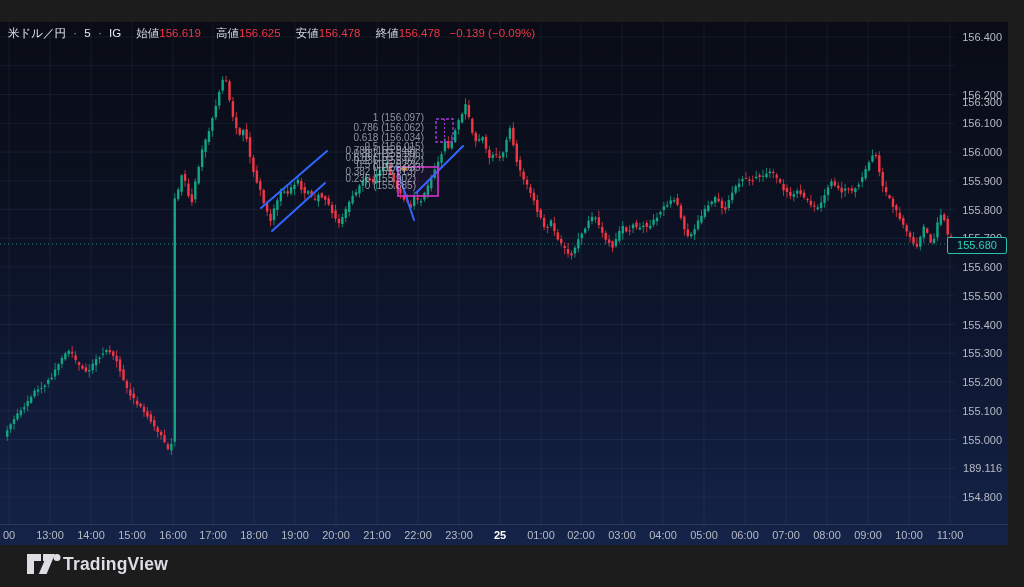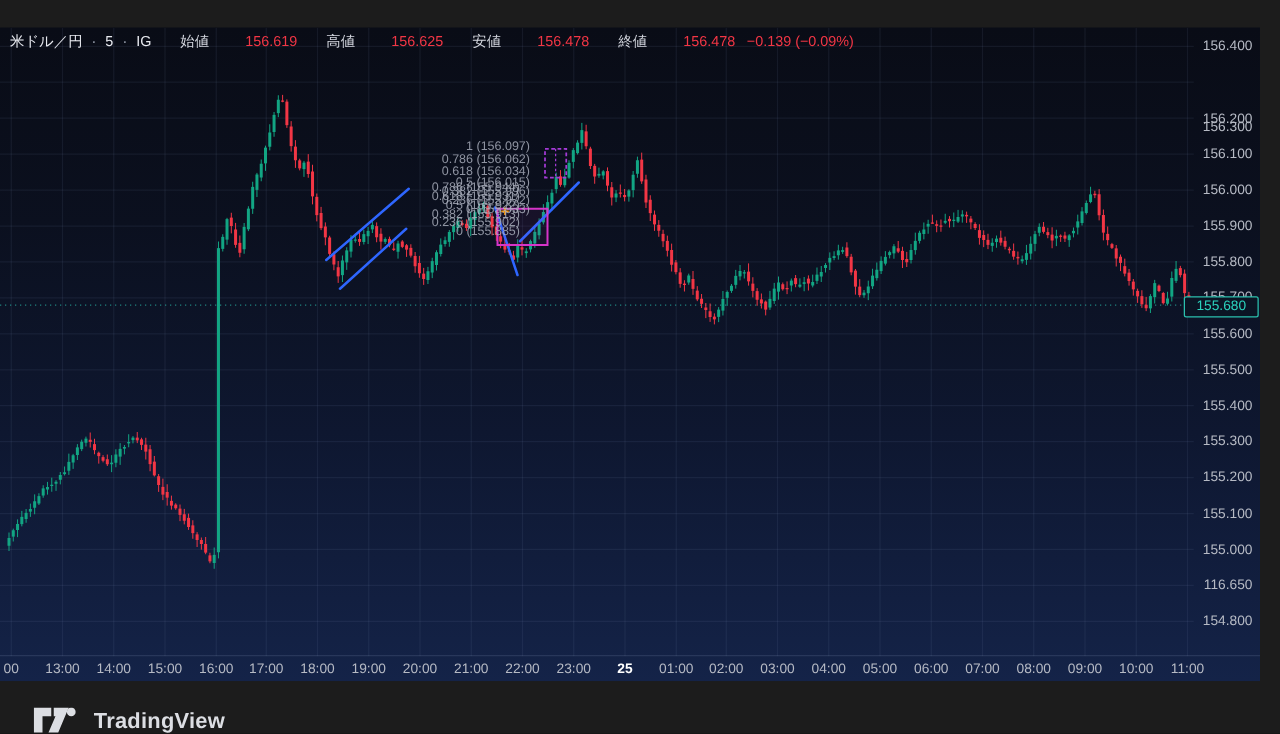--- a/index.html
+++ b/index.html
@@ -9,38 +9,38 @@
   #topbar{position:absolute;left:0;top:0;width:1024px;height:22px;background:#1c1c1c;}
   #topbar .attr{position:absolute;left:8px;top:4px;font-size:11.5px;font-weight:700;color:#d8dade;letter-spacing:.2px;}
   
   #chart{position:absolute;left:0;top:22px;width:1008px;height:523px;overflow:hidden;
          background:linear-gradient(180deg,#090c16 0%,#0b101f 30%,#0e1730 62%,#142348 100%);}
   #chart svg{position:absolute;left:0;top:0;}
   
   #legend{position:absolute;left:8px;top:4px;font-size:11.5px;color:#d5d8e0;white-space:nowrap;z-index:6;}
   #legend .sym{color:#e8eaf0;font-weight:400;}
   #legend .sep{color:#9aa0ae;margin:0 4px;}
-  #legend .lbl{color:#d5d8e0;margin-left:20px;}
-  #legend .val{color:#f23645;padding-left:29px;}
+  #legend .lbl{color:#d5d8e0;margin-left:12px;}
+  #legend .val{color:#f23645;}
   #legend .chg{color:#f23645;margin-left:6px;}
   
   .pa-label{position:absolute;right:6px;font-size:11px;color:#b6bac4;transform:translateY(-50%);z-index:4;}
   .ta-label{position:absolute;bottom:4px;font-size:11px;color:#b6bac4;transform:translateX(-50%);z-index:4;}
   .ta-label.bold{color:#ffffff;font-weight:700;}
   #priceaxis{position:absolute;right:0;top:0;width:53px;height:503px;z-index:3;}
   #timeaxis{position:absolute;left:0;bottom:0;width:1008px;height:20px;z-index:3;border-top:1px solid rgba(140,155,190,.18);}
   
   .fib{position:absolute;font-size:10px;color:rgba(172,177,190,.82);white-space:nowrap;transform:translateX(-100%);z-index:5;}
   
   #pricetag{position:absolute;right:1px;top:215px;width:58px;height:15px;z-index:7;
             background:#0b1424;border:1px solid #2bc0ae;border-radius:2px;
             color:#2bd3bd;font-size:11px;line-height:15px;text-align:center;}
   
   #bottombar{position:absolute;left:0;top:545px;width:1024px;height:42px;background:#1c1c1c;}
-  #logo{position:absolute;left:27px;top:21px;display:flex;align-items:flex-start;gap:12px;}
+  #logo{position:absolute;left:27px;top:9px;display:flex;align-items:flex-start;gap:0;}
   #logo .word{color:#dcdee3;font-size:17.5px;font-weight:700;letter-spacing:.2px;}
 </style>
 </head>
 <body>
 
 <div id="frame">
 
 
   <div id="chart">
     <svg id="plot" width="1008" height="523">
@@ -674,21 +674,21 @@
         <span class="pa-label" style="top: 158.75px;">155.900</span>
         <span class="pa-label" style="top: 187.5px;">155.800</span>
         <span class="pa-label" style="top: 216.25px;">155.700</span>
         <span class="pa-label" style="top: 245px;">155.600</span>
         <span class="pa-label" style="top: 273.75px;">155.500</span>
         <span class="pa-label" style="top: 302.5px;">155.400</span>
         <span class="pa-label" style="top: 331.25px;">155.300</span>
         <span class="pa-label" style="top: 360px;">155.200</span>
         <span class="pa-label" style="top: 388.75px;">155.100</span>
         <span class="pa-label" style="top: 417.5px;">155.000</span>
-        <span class="pa-label" style="top: 446.25px;">116.650</span>
+        <span class="pa-label" style="top: 446.25px;">189.116</span>
         <span class="pa-label" style="top: 475px;">154.800</span>
       </div>
     <div id="timeaxis">
         <span class="ta-label" style="left: 9px;">00</span>
         <span class="ta-label" style="left: 50px;">13:00</span>
         <span class="ta-label" style="left: 91px;">14:00</span>
         <span class="ta-label" style="left: 132px;">15:00</span>
         <span class="ta-label" style="left: 173px;">16:00</span>
         <span class="ta-label" style="left: 213px;">17:00</span>
         <span class="ta-label" style="left: 254px;">18:00</span>

